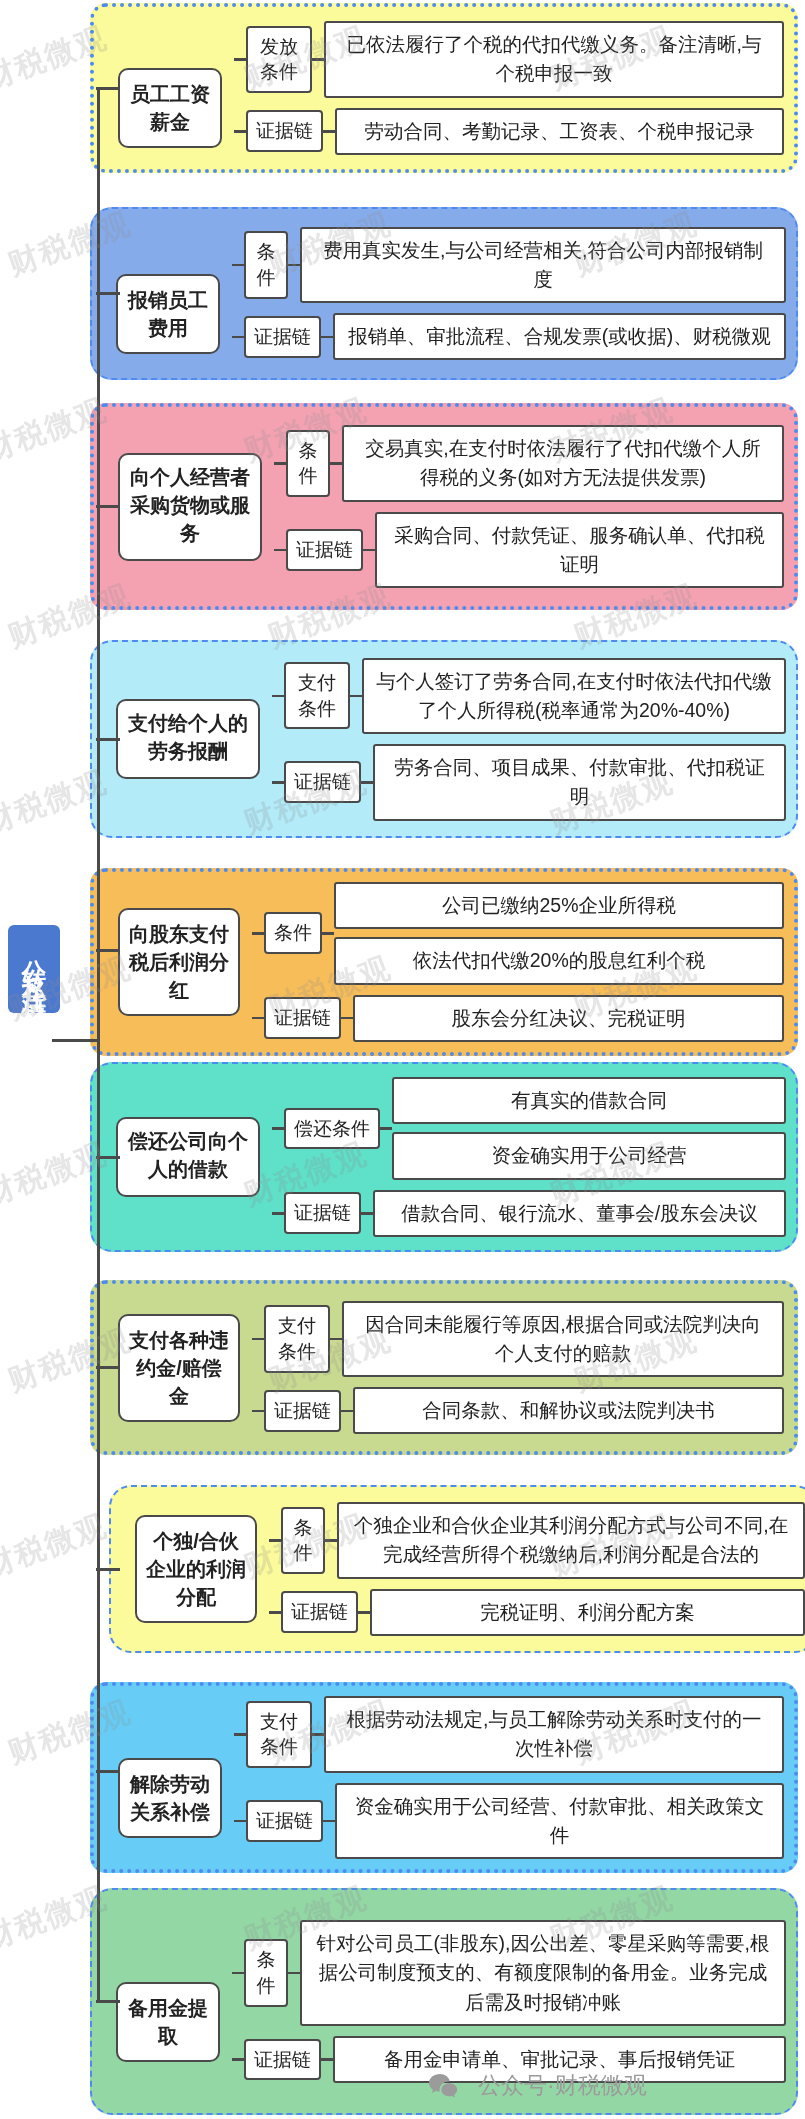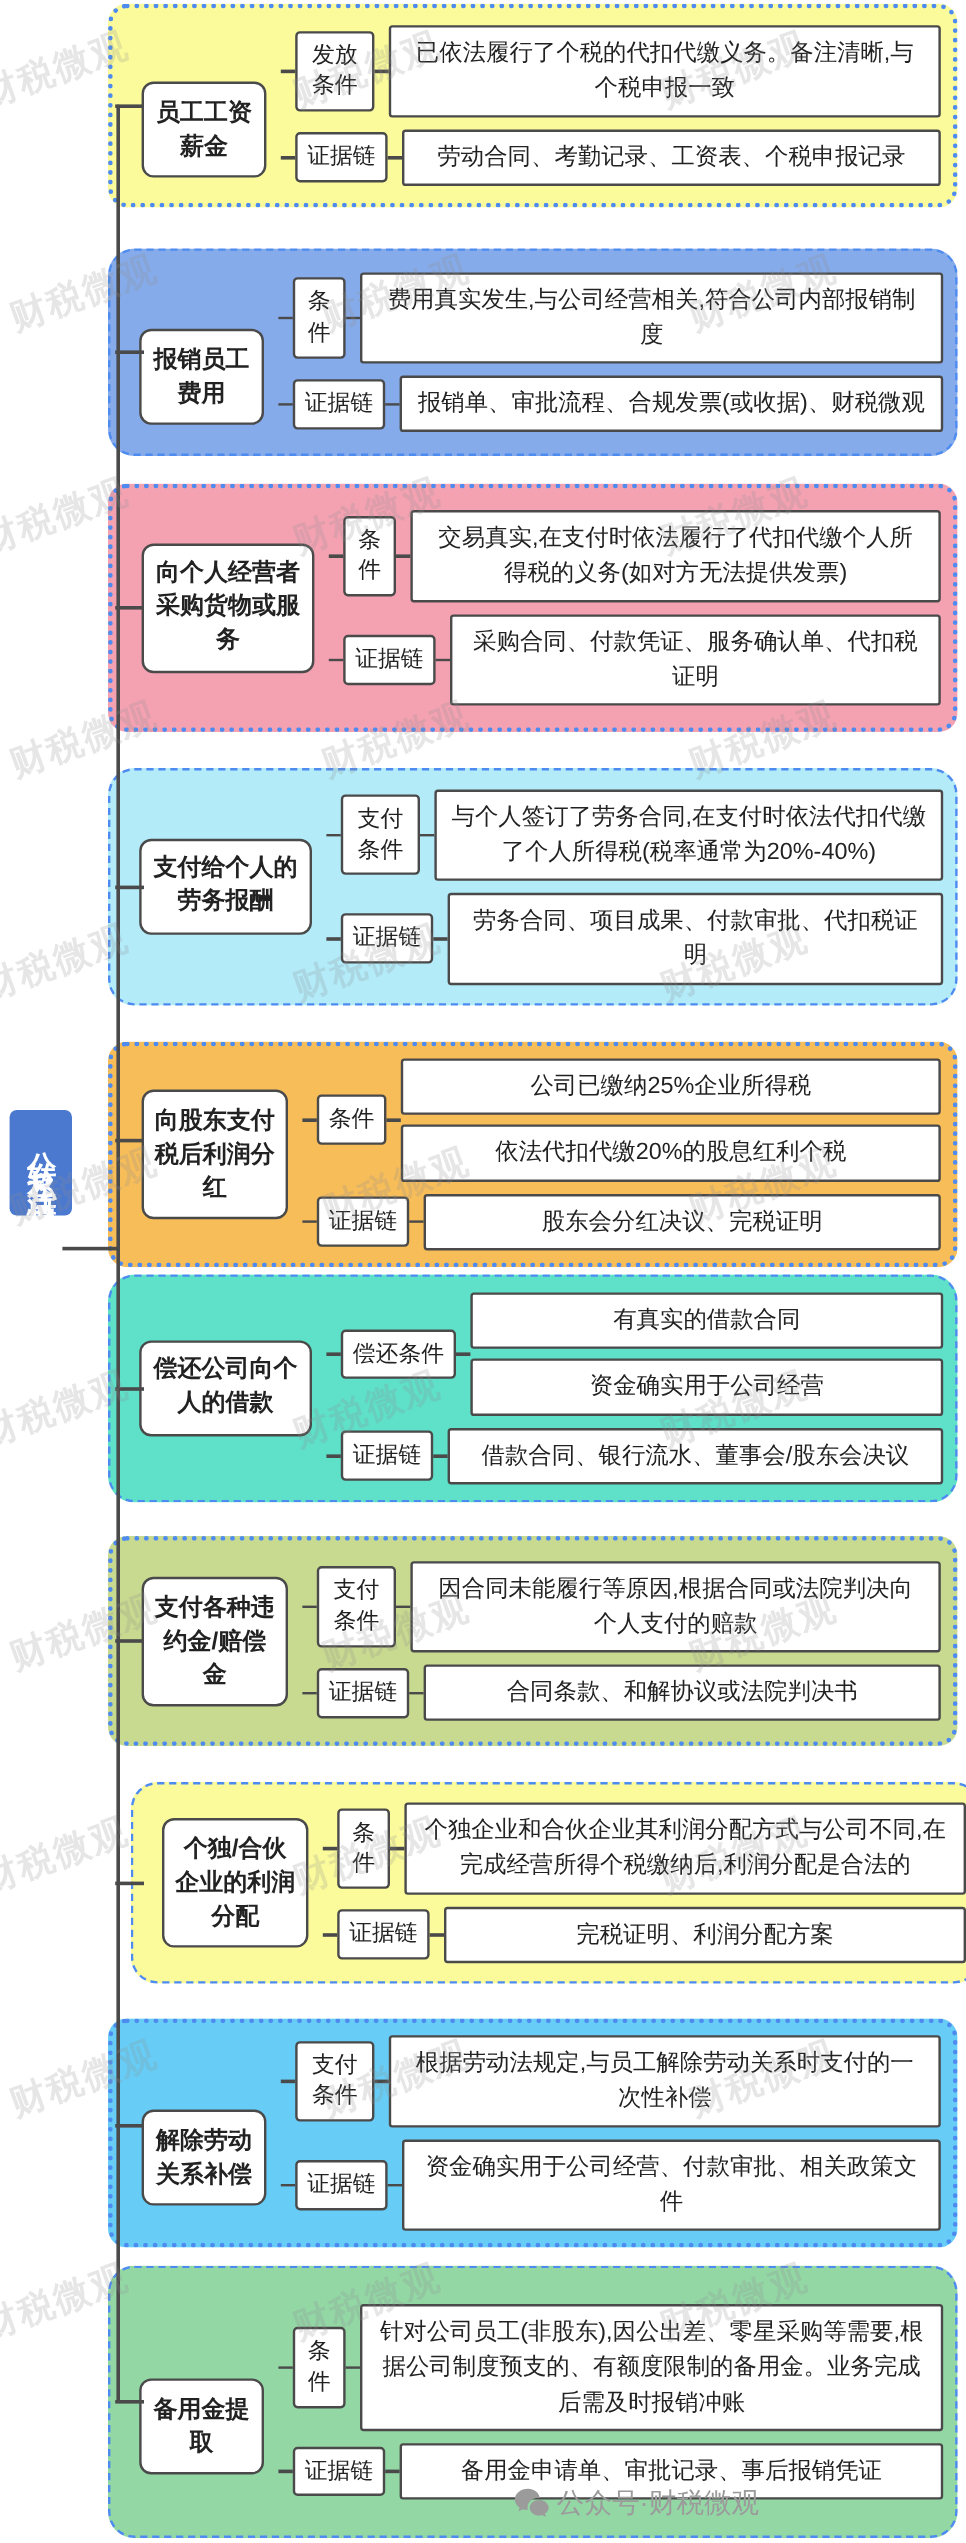--- a/index.html
+++ b/index.html
@@ -25,21 +25,21 @@
         text-align:center;flex-shrink:0;line-height:1.35;color:#222;}
   .lbl-c1{width:24px;}
   .lbl-c2{width:46px;}
   .lbl-row{white-space:nowrap;}
   .contents{flex:1;display:flex;flex-direction:column;gap:8px;}
   .content{background:#fff;border:2px solid #4a4a4a;border-radius:3px;font-size:19.5px;line-height:1.5;
         padding:7px 12px;text-align:center;color:#222;}
   #wm-layer{position:absolute;left:0;top:0;width:100%;height:100%;z-index:5;pointer-events:none;}
   .wm{position:absolute;font-size:30px;font-weight:bold;color:#8f8f8f;opacity:.22;
         transform:rotate(-20deg);letter-spacing:2px;white-space:nowrap;}
-  .footer{position:absolute;left:428px;top:2070px;display:flex;align-items:center;gap:6px;
+  .footer{position:absolute;left:428px;top:2070px;display:flex;align-items:center;gap:20px;
         color:#9b9b9b;font-size:23px;z-index:6;}
 </style>
 </head>
 <body>
 
 <div id="canvas">
 
   <div class="trunk" style="top:87px;height:1914px;"></div>
   <div class="stub" style="left:52px;top:1039px;width:46px;"></div>
   <div class="stub" style="left:96px;top:87px;width:24px;"></div>

